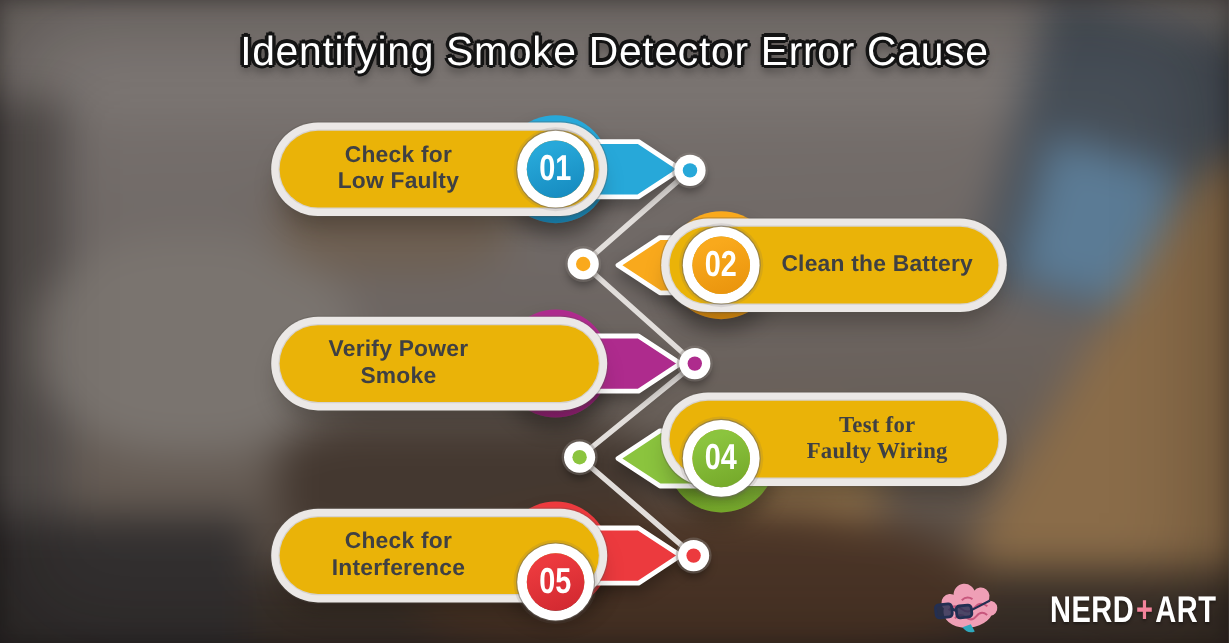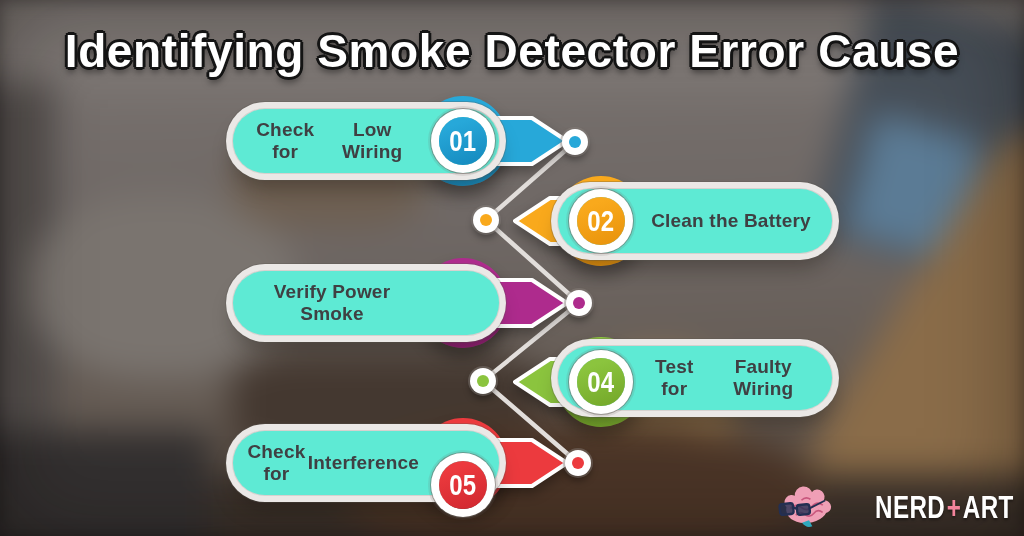--- a/index.html
+++ b/index.html
@@ -23,21 +23,21 @@
   .b-arm    { left:855px; top:165px; width:330px; height:430px; background:#8a6c49; transform:rotate(32deg); border-radius:70px; }
   .b-bottom { left:0; top:462px; width:1024px; height:80px; background:#3b312a; }
   .b-bottomc{ left:355px; top:412px; width:440px; height:130px; background:#4b3527; border-radius:45%; }
   .b-botleft{ left:0; top:420px; width:230px; height:125px; background:#333030; }
   #vignette { position:absolute; inset:0; z-index:1;
     box-shadow:inset 0 0 90px rgba(15,10,8,.4), inset 0 0 16px rgba(0,0,0,.35); }
 
   
   #title {
     position:absolute; z-index:10; top:24px; left:0; right:0; text-align:center;
-    font-size:46px; font-weight:bold; letter-spacing:.6px; color:#fff;
+    font-size:34px; font-weight:normal; letter-spacing:.6px; color:#fff;
     text-shadow:
       3px 0 0 #141414, -3px 0 0 #141414, 0 3px 0 #141414, 0 -3px 0 #141414,
       2px 2px 0 #141414, -2px 2px 0 #141414, 2px -2px 0 #141414, -2px -2px 0 #141414,
       0 5px 7px rgba(0,0,0,.55);
   }
 
   
   #connectors { position:absolute; left:0; top:0; z-index:1; }
   .node {
     position:absolute; z-index:6; width:26px; height:26px; border-radius:50%; background:#fff;
@@ -50,22 +50,22 @@
   .step { position:absolute; inset:0; }
 
   .big {
     position:absolute; z-index:2; width:90px; height:90px; border-radius:50%;
     background:linear-gradient(200deg, var(--c) 30%, var(--cd) 100%);
     box-shadow:0 10px 16px rgba(0,0,0,.30);
   }
   .arrow { position:absolute; z-index:3; filter:drop-shadow(0 6px 6px rgba(0,0,0,.30)); }
 
   .pill {
-    position:absolute; z-index:4; height:64px; border-radius:33px; background:#5eead4;
-    box-sizing:border-box; display:flex; flex-direction:row; align-items:center; justify-content:center;
+    position:absolute; z-index:4; height:64px; border-radius:33px; background:#eab308;
+    box-sizing:border-box; display:flex; flex-direction:column; align-items:center; justify-content:center;
     box-shadow:0 0 0 1px #d6d2cf, 0 0 0 7px #ebe8e6, 0 0 0 8px rgba(90,85,80,.30), 0 15px 20px rgba(25,20,15,.35);
   }
   .pill .line {
     display:block; text-align:center; font-size:19px; font-weight:bold;
     color:#3f4043; line-height:1.18; letter-spacing:.2px;
   }
   .pill .line:empty { display:none; }
   .lpill { left:233px; width:266px; padding:0 80px 0 12px; }
   .rpill { left:558px; width:274px; padding:0 12px 0 84px; }
 
@@ -77,21 +77,21 @@
   }
   .badge .num {
     color:#fff; font-weight:bold; font-size:30px; letter-spacing:0;
     transform:scaleX(.8);
   }
 
   
   .s1 .pill  { top:109px; }  .s1 .big { left:418px; top:96px; }  .s1 .badge { left:439px; top:117px; } .s1 .arrow { left:466px; top:113px; }
   .s2 .pill  { top:189px; }  .s2 .big { left:556px; top:176px; } .s2 .badge { left:577px; top:197px; } .s2 .arrow { left:512px; top:193px; }
   .s3 .pill  { top:271px; }  .s3 .big { left:418px; top:258px; } .s3 .badge { left:439px; top:279px; } .s3 .arrow { left:466px; top:275px; }
-  .s4 .pill  { top:346px; }  .s4 .big { left:556px; top:337px; } .s4 .badge { left:577px; top:358px; } .s4 .arrow { left:512px; top:354px; }
+  .s4 .pill  { top:334px;font-family:Liberation Serif, serif; }  .s4 .big { left:556px; top:337px; } .s4 .badge { left:577px; top:358px; } .s4 .arrow { left:512px; top:354px; }
   .s5 .pill  { top:431px; }  .s5 .big { left:418px; top:418px; } .s5 .badge { left:439px; top:461px; } .s5 .arrow { left:466px; top:435px; }
 
   .n1 { left:562px; top:129px; }
   .n2 { left:473px; top:207px; }
   .n3 { left:566px; top:290px; }
   .n4 { left:470px; top:368px; }
   .n5 { left:565px; top:450px; }
 
   
   #logo { position:absolute; z-index:10; right:10px; bottom:5px; display:flex; align-items:center; gap:4px; }
@@ -128,21 +128,21 @@
     <polyline points="575,142 486,220 579,303 483,381 578,463" fill="none" stroke="#e2dedb" stroke-width="4.5" stroke-linecap="round"></polyline>
   </svg>
 
   <div class="step s1" style="--c: #27a8d9; --cd: #1488bd;">
     <div class="big"></div>
     <svg class="arrow" width="104" height="56">
       <polygon points="2,5 66,5 101,28 66,51 2,51" style="fill:var(--c)" stroke="#fff" stroke-width="4" stroke-linejoin="round"></polygon>
     </svg>
     <div class="pill lpill">
       <span class="line">Check for</span>
-      <span class="line">Low Wiring</span>
+      <span class="line">Low Faulty</span>
     </div>
     <div class="badge">
       <span class="num">01</span>
     </div>
   </div>
 
   <div class="step s2" style="--c: #f9a91c; --cd: #e8920b;">
     <div class="big"></div>
     <svg class="arrow" width="104" height="56">
       <polygon points="102,5 38,5 3,28 38,51 102,51" style="fill:var(--c)" stroke="#fff" stroke-width="4" stroke-linejoin="round"></polygon>

